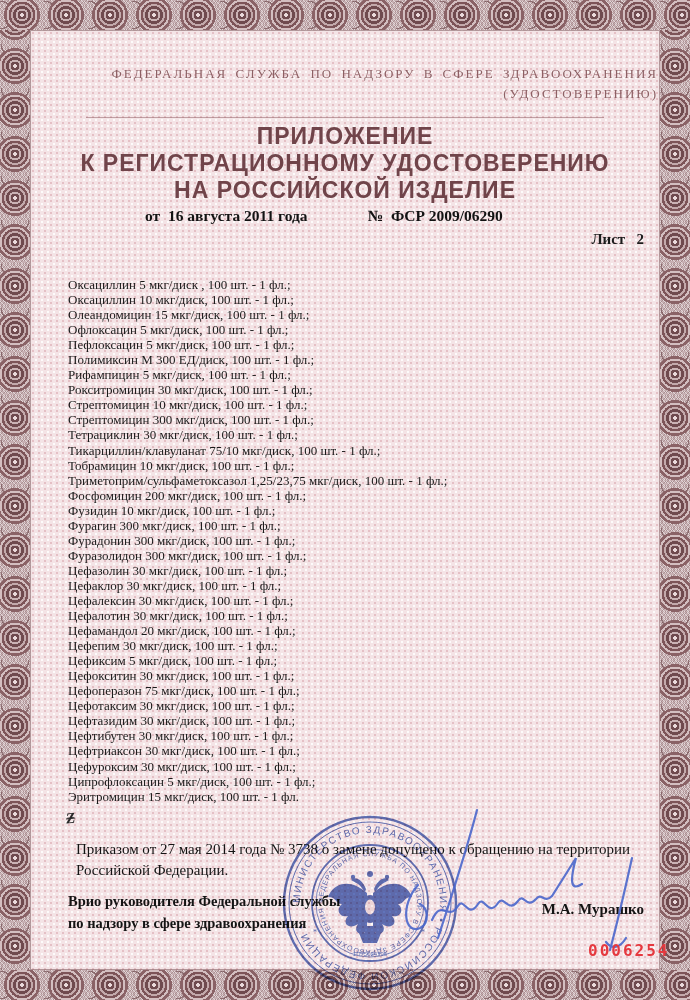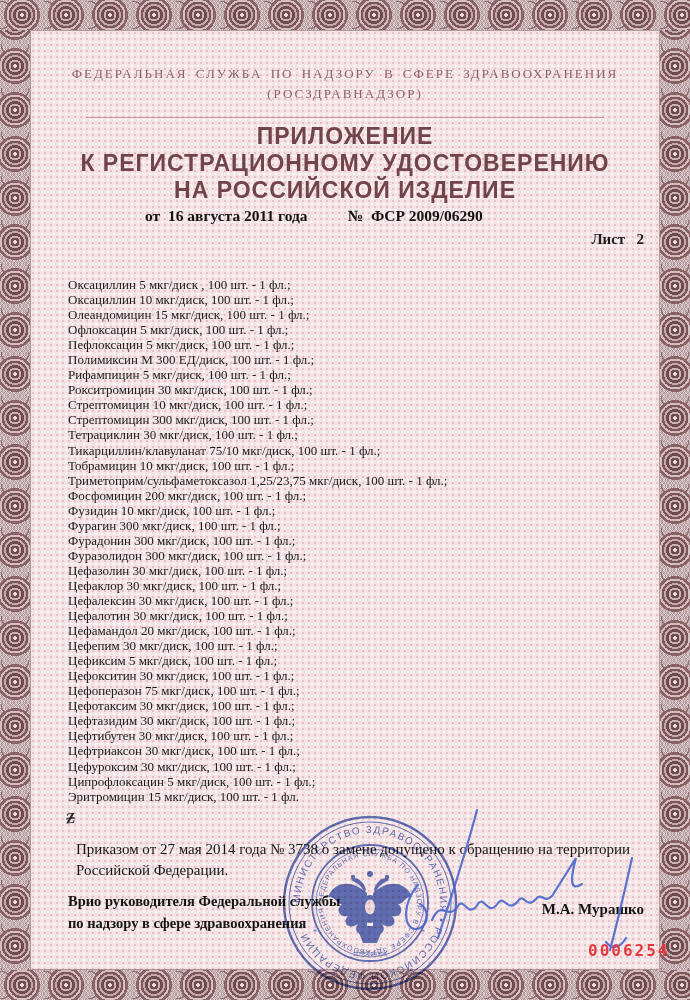--- a/index.html
+++ b/index.html
@@ -27,26 +27,26 @@
       radial-gradient(circle at 15px 0px, rgba(0,0,0,0) 0 13px, rgba(111,74,78,.65) 13px 14.5px, rgba(0,0,0,0) 14.5px),
       repeating-linear-gradient(45deg, rgba(255,255,255,.5) 0 1px, rgba(0,0,0,0) 1px 3px),
       repeating-linear-gradient(-45deg, rgba(111,74,78,.35) 0 1px, rgba(0,0,0,0) 1px 3px);
     background-size:30px 44px, 30px 44px, 6px 6px, 6px 6px;}
   .edge.left{left:0;} .edge.right{right:0;}
   .inner-frame{position:absolute; left:30px; top:30px; right:30px; bottom:30px;
     border:1px solid rgba(122,84,88,.55); pointer-events:none;}
   
   .abs{position:absolute;}
   .center{left:32px; right:32px; text-align:center;}
-  .agency{font-size:13px; letter-spacing:2px; word-spacing:3px; color:#8d6064;}
+  .agency{font-size:13px; letter-spacing:2px; word-spacing:3px; color:#8d6064;text-align:right;}
   .divider{position:absolute; left:86px; right:86px; top:117px; height:0;
     border-top:1px solid rgba(150,104,109,.55);}
   .title{font-family:"Liberation Sans", sans-serif; font-weight:700;
     font-size:23px; letter-spacing:1px; color:#70444a;}
-  .dateline{left:145px; top:207px; display:flex; gap:40px;
+  .dateline{left:145px; top:207px; display:flex; gap:60px;
     font-weight:700; font-size:15.5px; color:#121212; white-space:pre;}
   .sheet{right:46px; top:231px; font-weight:700; font-size:15px; white-space:pre;}
   .list{left:68px; top:277px; right:40px; font-size:13px; line-height:15.05px; color:#1a1a1a;}
   .end-mark{left:66px; top:810px; font-size:15px; font-weight:700; font-style:italic;
     text-decoration:line-through; transform:rotate(-6deg); color:#2a2a2a;}
   .order-note{left:68px; top:839px; font-size:15px; line-height:20.5px; color:#141414;}
   .sig-pos{left:68px; top:891px; font-weight:700; font-size:14.5px; line-height:21.5px; color:#141414;}
   .sig-name{right:46px; top:901px; font-weight:700; font-size:15px; color:#141414;}
   .serial{left:588px; top:941px; font-family:"DejaVu Sans Mono", monospace;
     font-weight:700; font-size:16px; letter-spacing:2px; color:#e5393f; white-space:pre;}
@@ -59,21 +59,21 @@
 
 <div class="page">
 
   <div class="edge v left"></div>
   <div class="edge v right"></div>
   <div class="edge h top"></div>
   <div class="edge h bottom"></div>
   <div class="inner-frame"></div>
 
   <div class="abs center agency" style="top:66px">ФЕДЕРАЛЬНАЯ СЛУЖБА ПО НАДЗОРУ В СФЕРЕ ЗДРАВООХРАНЕНИЯ</div>
-  <div class="abs center agency" style="top:86px">(РОСЗДРАВНАДЗОР)</div>
+  <div class="abs center agency" style="top:86px">(УДОСТОВЕРЕНИЮ)</div>
   <div class="divider"></div>
 
   <div class="abs center title" style="top:123px">ПРИЛОЖЕНИЕ</div>
   <div class="abs center title" style="top:150px">К РЕГИСТРАЦИОННОМУ УДОСТОВЕРЕНИЮ</div>
   <div class="abs center title" style="top:177px">НА РОССИЙСКОЙ ИЗДЕЛИЕ</div>
 
   <div class="abs dateline">
     <span>от  16 августа 2011 года</span>
     <span>№  ФСР 2009/06290</span>
   </div>

